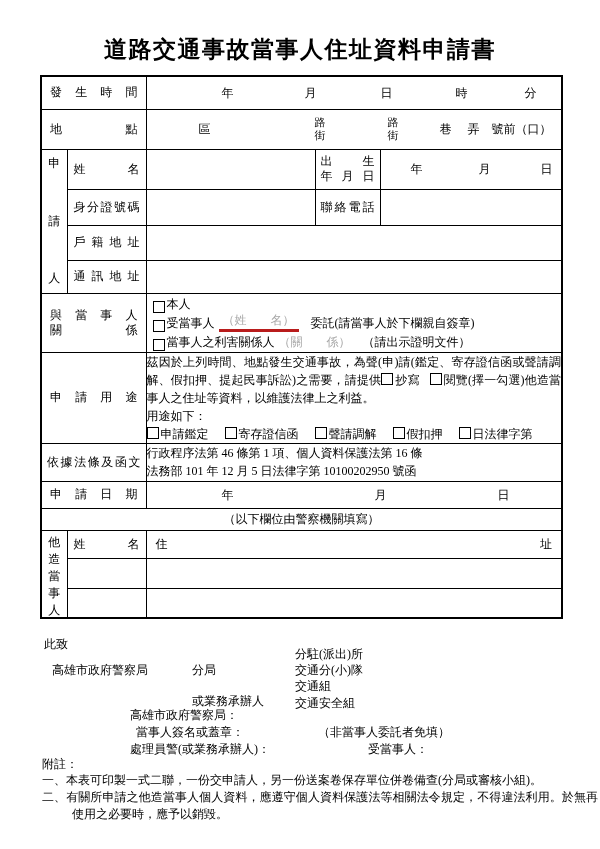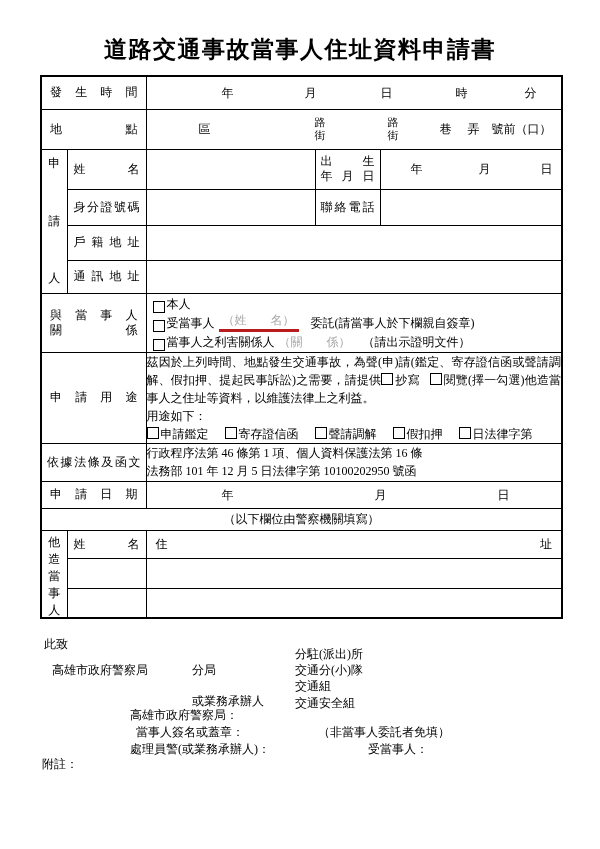--- a/index.html
+++ b/index.html
@@ -312,14 +312,18 @@
 
   <div>
     <div class="fnote" style="left:130px;top:707px">高雄市政府警察局：</div>
     <div class="fnote" style="left:136px;top:724px">當事人簽名或蓋章：</div>
     <div class="fnote" style="left:318px;top:724px">（非當事人委託者免填）</div>
     <div class="fnote" style="left:130px;top:741px">處理員警(或業務承辦人)：</div>
     <div class="fnote" style="left:368px;top:741px">受當事人：</div>
   </div>
 
   <div class="fnote" style="left:42px;top:756px">附註：</div>
+  <div class="notes">
+    <p>一、本表可印製一式二聯，一份交申請人，另一份送案卷保存單位併卷備查(分局或審核小組)。</p>
+    <p>二、有關所申請之他造當事人個人資料，應遵守個人資料保護法等相關法令規定，不得違法利用。於無再使用之必要時，應予以銷毀。</p>
+  </div>
 
 </div>
 
 </body></html>

